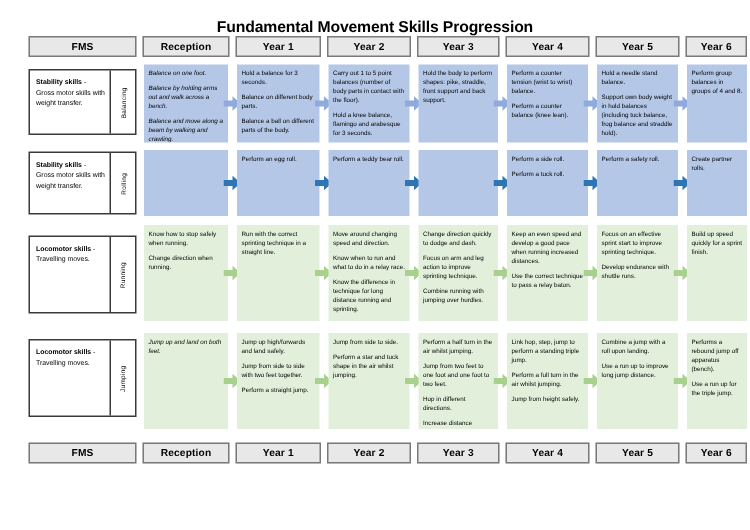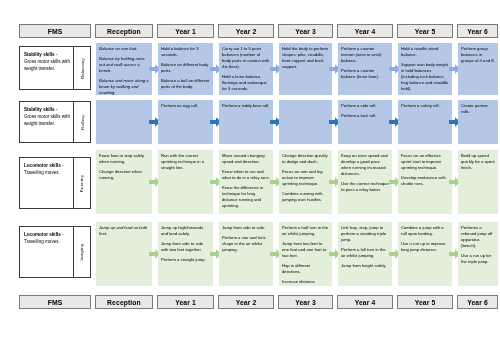--- a/index.html
+++ b/index.html
@@ -57,20 +57,21 @@
 
   
   .arrow{position:absolute;}
   .arrow svg{display:block;}
 </style>
 </head>
 <body>
 
 <div class="page">
 
+  <div class="title">Fundamental Movement Skills Progression</div>
 
   <div class="band" id="header-band" style="top:24px;">
       <div class="band-cell" style="left: 19px; width: 72px;">FMS</div>
       <div class="band-cell" style="left: 95px; width: 58px;">Reception</div>
       <div class="band-cell" style="left: 157px; width: 57px;">Year 1</div>
       <div class="band-cell" style="left: 218px; width: 56px;">Year 2</div>
       <div class="band-cell" style="left: 278px; width: 55px;">Year 3</div>
       <div class="band-cell" style="left: 337px; width: 56px;">Year 4</div>
       <div class="band-cell" style="left: 397px; width: 56px;">Year 5</div>
       <div class="band-cell" style="left: 457px; width: 41px;">Year 6</div>

